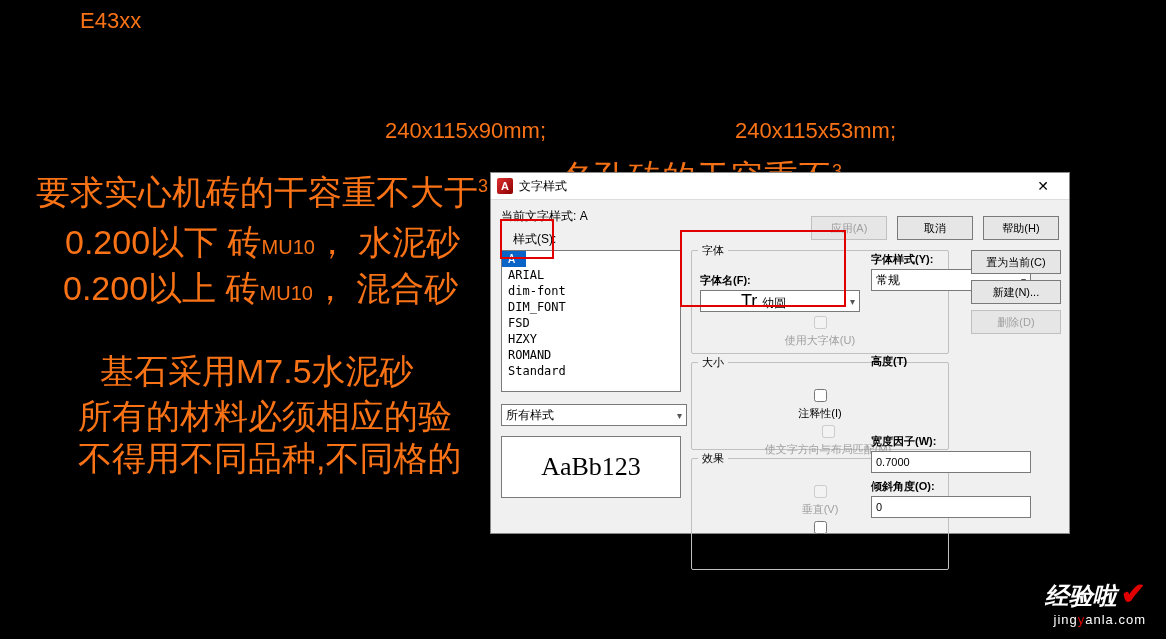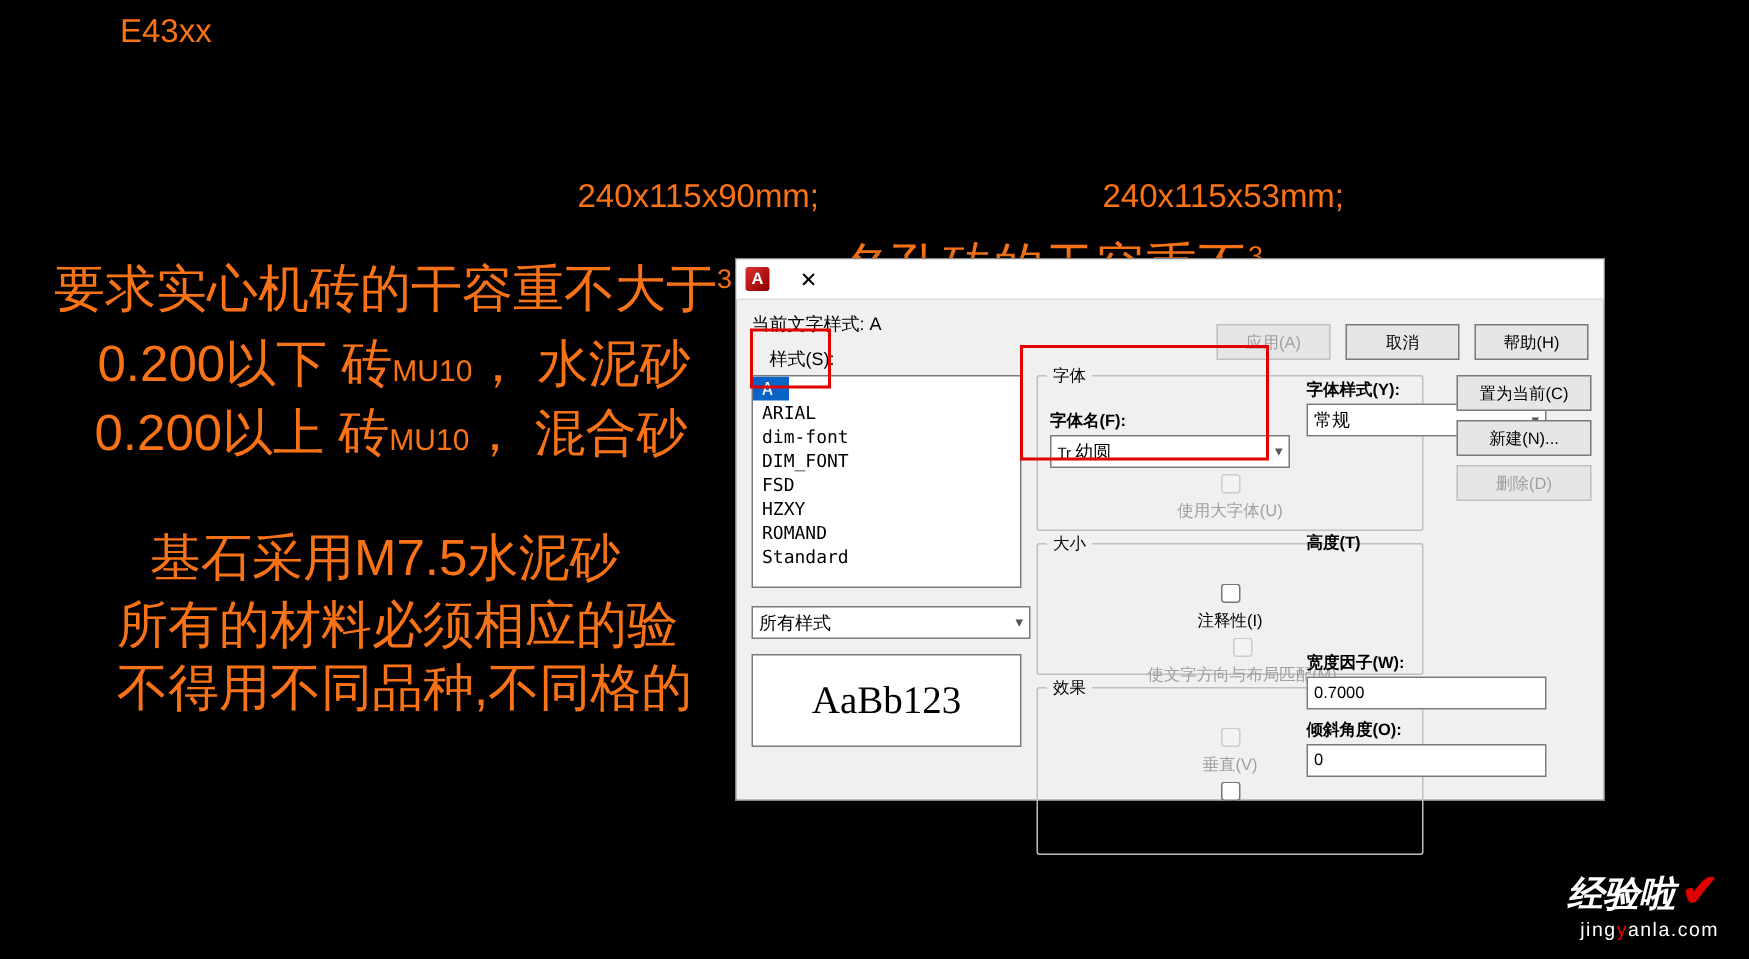--- a/index.html
+++ b/index.html
@@ -8,21 +8,21 @@
   .t2{left:385px;top:118px;font-size:22px;}
   .t3{left:735px;top:118px;font-size:22px;}
   .t4{left:36px;top:170px;font-size:34px;}
   .t5{left:560px;top:155px;font-size:34px;}
   .t6{left:65px;top:220px;font-size:34px;}
   .t7{left:63px;top:266px;font-size:34px;}
   .t8{left:100px;top:349px;font-size:34px;}
   .t9{left:78px;top:394px;font-size:34px;}
   .t10{left:78px;top:436px;font-size:34px;}
   .small{font-size:20px;}
-  .tiny{font-size:10px;}
+  .tiny{font-size:18px;margin-left:36px;}
   .sup{font-size:18px;vertical-align:super;}
 
   
   .dlg{position:absolute;left:490px;top:172px;width:578px;height:360px;background:#f0f0f0;border:1px solid #888;font-size:12px;color:#000;font-family:"Microsoft YaHei","SimSun",sans-serif;box-shadow:2px 2px 8px rgba(0,0,0,.4);}
   .titlebar{height:26px;background:#fff;border-bottom:1px solid #ddd;display:flex;align-items:center;padding:0 6px;}
   .ticon{width:16px;height:16px;margin-right:6px;border-radius:2px;background:linear-gradient(135deg,#e03030 0%,#8b0000 100%);color:#fff;font-size:11px;font-weight:bold;display:flex;align-items:center;justify-content:center;}
   .ttitle{flex:1;font-size:12px;}
   .close{width:40px;height:22px;display:flex;align-items:center;justify-content:center;font-size:14px;cursor:pointer;}
   .body{padding:6px 10px 0 10px;position:relative;}
   .row0{margin:2px 0 6px 0;}
@@ -83,20 +83,21 @@
 <div class="cad-text t7">
   <span>0.200以上  砖</span><span class="small">MU10</span><span>，  混合砂</span>
 </div>
 <div class="cad-text t8">基石采用M7.5水泥砂</div>
 <div class="cad-text t9">所有的材料必须相应的验</div>
 <div class="cad-text t10">不得用不同品种,不同格的</div>
 
 <div class="dlg">
   <div class="titlebar">
     <div class="ticon">A</div>
+    <div class="ttitle">文字样式</div>
     <div class="close">✕</div>
   </div>
   <div class="body">
     <div class="row0">当前文字样式:  A</div>
     <div class="stylesLabel">样式(S):</div>
 
     <div class="leftcol">
       <div class="styleList">
         <div class="selA">A</div>
         <div>ARIAL</div>

